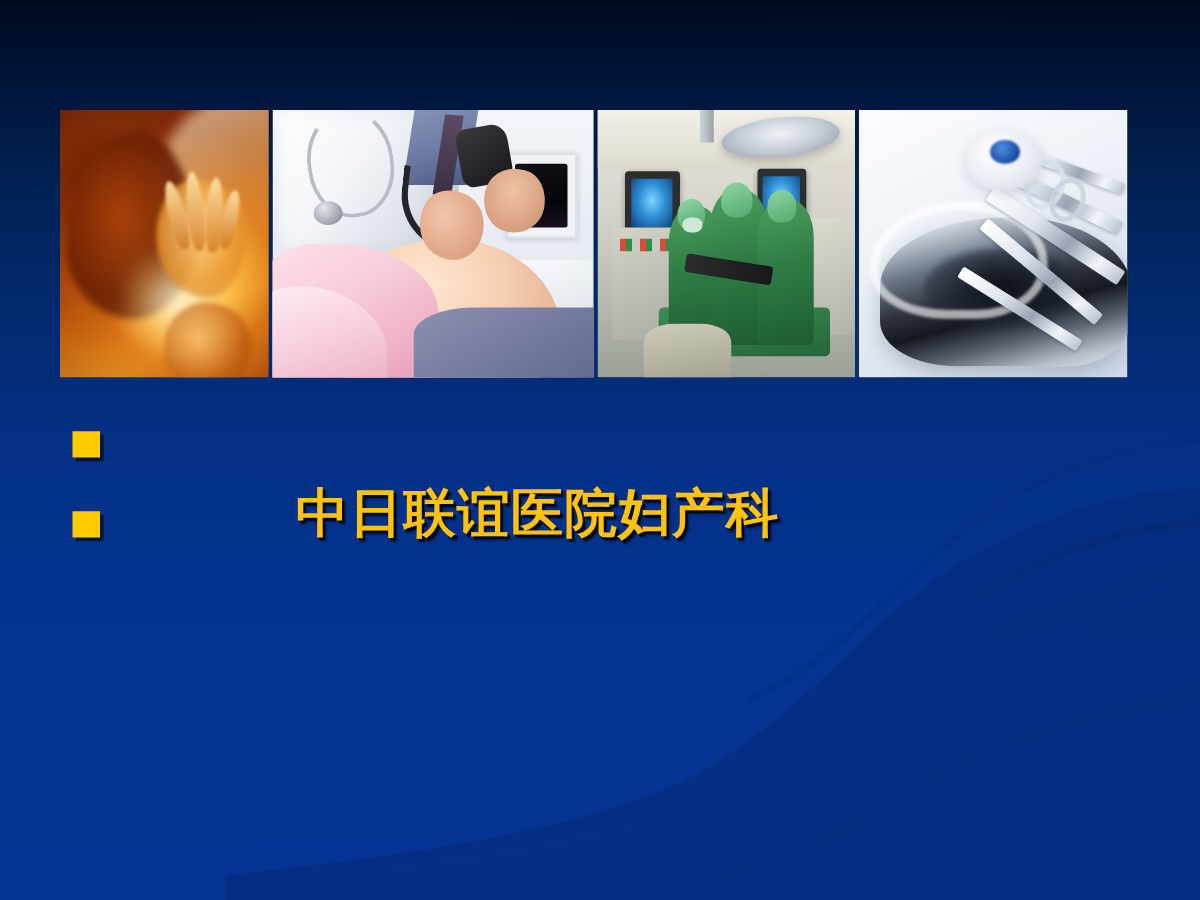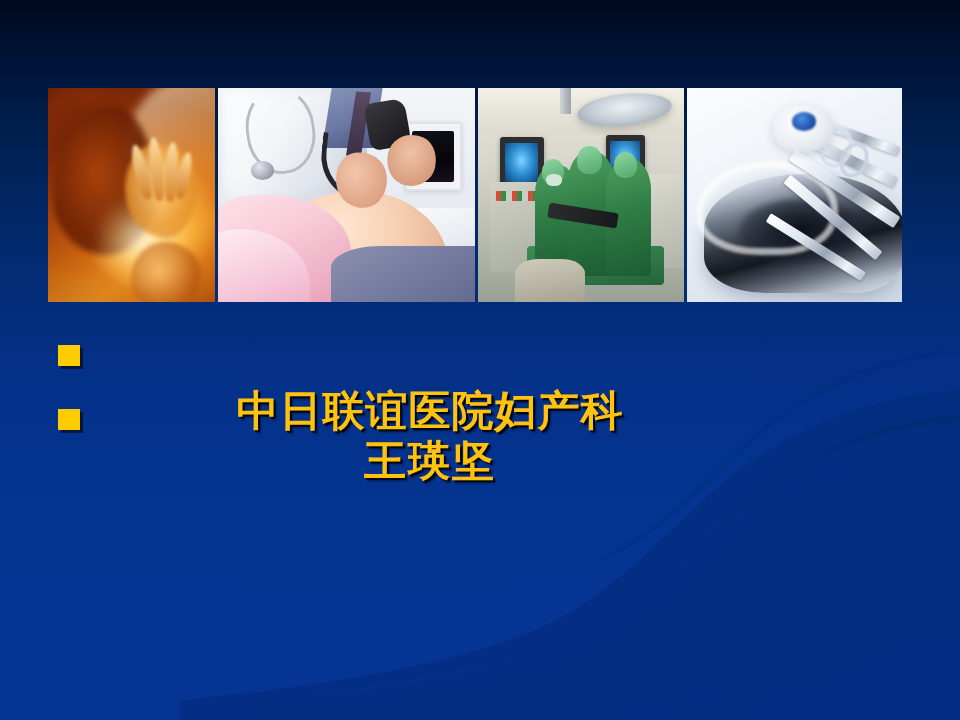--- a/index.html
+++ b/index.html
@@ -509,16 +509,15 @@
 
     <div class="bullet-row bullet-row-2">
       <span class="bullet-marker"></span>
       <span class="bullet-text"></span>
     </div>
 
   </div>
 
   <div class="title-block">
     <span class="title-line title-line-1">中日联谊医院妇产科</span>
-    <span class="title-line title-line-2">王瑛坚</span>
   </div>
 
 </div>
 
 </body></html>

